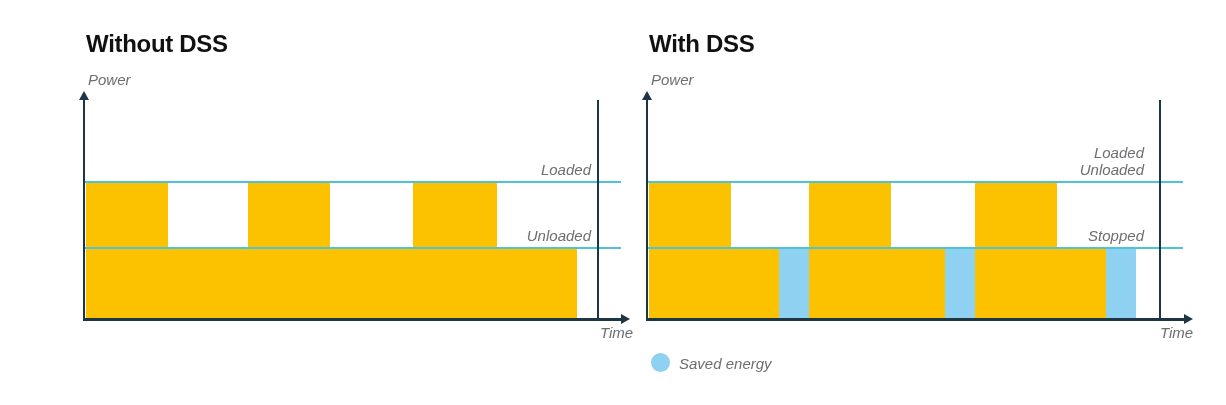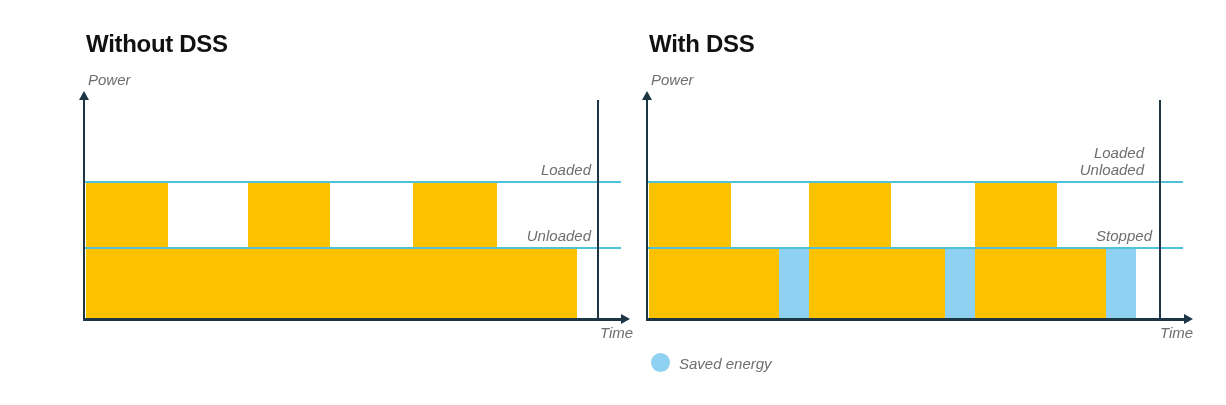--- a/index.html
+++ b/index.html
@@ -100,21 +100,21 @@
 
     <div class="abs axis-label" style="left:1160px;top:324px;">Time</div>
 
     <div class="abs" style="inset:0;" id="plot-1">
         <div class="abs level-line" style="left: 646px; top: 181px; width: 537px;"></div>
         <div class="abs level-labels" style="right: 82px; bottom: 227px;">
           <div>Loaded</div>
           <div>Unloaded</div>
         </div>
         <div class="abs level-line" style="left: 646px; top: 247px; width: 537px;"></div>
-        <div class="abs level-labels" style="right: 74px; bottom: 161px; margin-top: 36px;">
+        <div class="abs level-labels" style="right: 82px; bottom: 161px; margin-top: 36px;">
           <div>Stopped</div>
         </div>
         <div class="abs segment" style="left: 649px; top: 182px; width: 82px; height: 136px; background: rgb(252, 194, 0);"></div>
         <div class="abs segment" style="left: 731px; top: 248px; width: 48px; height: 70px; background: rgb(252, 194, 0);"></div>
         <div class="abs segment" style="left: 779px; top: 248px; width: 30px; height: 70px; background: rgb(142, 209, 241);"></div>
         <div class="abs segment" style="left: 809px; top: 182px; width: 82px; height: 136px; background: rgb(252, 194, 0);"></div>
         <div class="abs segment" style="left: 891px; top: 248px; width: 54px; height: 70px; background: rgb(252, 194, 0);"></div>
         <div class="abs segment" style="left: 945px; top: 248px; width: 30px; height: 70px; background: rgb(142, 209, 241);"></div>
         <div class="abs segment" style="left: 975px; top: 182px; width: 82px; height: 136px; background: rgb(252, 194, 0);"></div>
         <div class="abs segment" style="left: 1057px; top: 248px; width: 49px; height: 70px; background: rgb(252, 194, 0);"></div>

